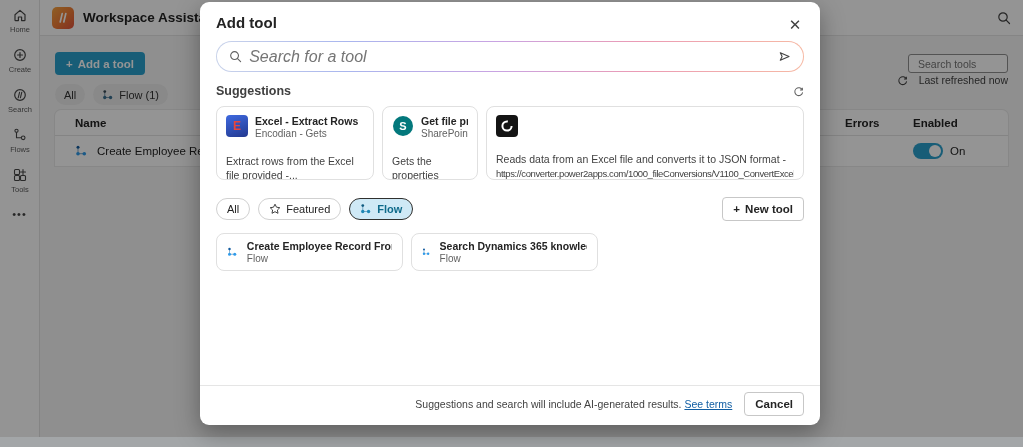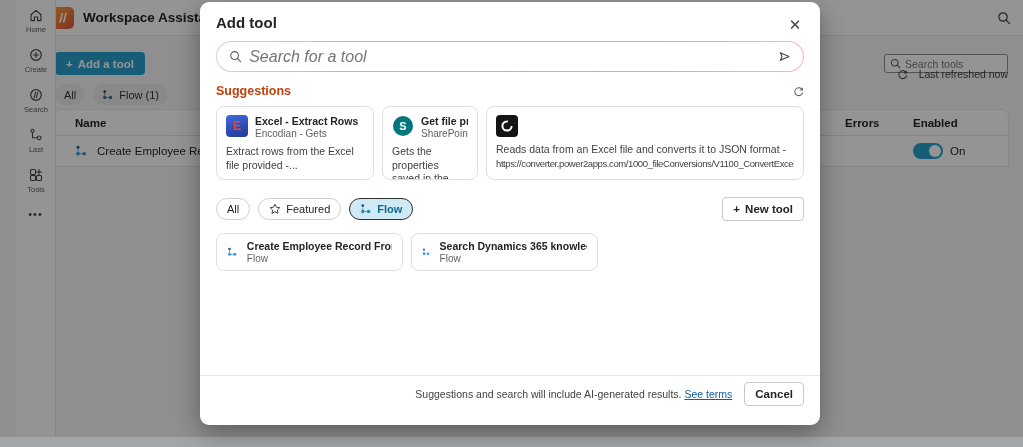--- a/index.html
+++ b/index.html
@@ -1,21 +1,21 @@
 <!DOCTYPE html>
 <html><head>
 <meta charset="utf-8">
 <style>
   * { margin:0; padding:0; box-sizing:border-box; }
   html,body { width:1023px; height:447px; overflow:hidden; }
   body { font-family:"Liberation Sans", sans-serif; background:#fff; position:relative; }
 
   
   #app { position:absolute; inset:0; background:#f7f7f7; z-index:0; }
-  .rail { position:absolute; left:16px; top:0; width:40px; height:447px; background:#fff; border-right:1px solid #e3e3e3; z-index:2; }
+  .rail { position:absolute; left:0; top:0; width:40px; height:447px; background:#fff; border-right:1px solid #e3e3e3; z-index:2; }
   .rail-item { width:40px; padding:7px 0 6px; display:flex; flex-direction:column; align-items:center; gap:2px; cursor:pointer; }
   .rail-item .lbl { font-size:7.5px; color:#5c5c5c; }
   .rail-item svg { display:block; }
   .rail-more { text-align:center; color:#444; font-size:11px; letter-spacing:1px; padding-top:8px; cursor:pointer; }
 
   .topbar { position:absolute; left:40px; top:0; right:0; height:36px; background:#fff; border-bottom:1px solid #e6e6e6; display:flex; align-items:center; }
   .logo-sq { width:22px; height:22px; border-radius:5px; margin-left:12px; background:linear-gradient(135deg,#f7a440 0%,#ef7a35 55%,#e1523d 100%); display:flex; align-items:center; justify-content:center; }
   .app-title { font-size:13.5px; font-weight:bold; color:#242424; margin-left:9px; }
   .title-edit { margin-left:6px; }
   .topbar-search { position:absolute; right:12px; top:11px; }
@@ -25,61 +25,61 @@
   .chips-bg { position:absolute; left:15px; top:48px; display:flex; gap:8px; }
   .chip-bg { height:21px; background:#ececec; border-radius:11px; padding:0 9px; font-size:11px; color:#333; display:flex; align-items:center; gap:5px; cursor:pointer; }
   .table { position:absolute; left:15px; top:74px; right:15px; background:#fff; border-radius:6px 6px 0 0; box-shadow:0 0 0 1px #e8e8e8; }
   .thead { display:flex; align-items:center; height:26px; border-bottom:1px solid #e4e4e4; font-size:11.5px; font-weight:bold; color:#242424; }
   .trow  { display:flex; align-items:center; height:30px; font-size:11.5px; color:#242424; }
   .c-name { flex:1; padding-left:20px; display:flex; align-items:center; gap:9px; }
   .c-err  { width:68px; }
   .c-en   { width:95px; display:flex; align-items:center; gap:7px; }
   .toggle { width:30px; height:16px; border-radius:8px; background:#2aa0cd; position:relative; cursor:pointer; }
   .toggle .knob { position:absolute; right:2px; top:2px; width:12px; height:12px; border-radius:50%; background:#fff; }
-  .search-tools { position:absolute; right:15px; top:18px; width:124px; height:19px; border:1px solid #8f8f8f; border-radius:3px; background:#fff; display:flex; align-items:center; padding:0 5px; gap:4px; }
+  .search-tools { position:absolute; right:15px; top:18px; width:100px; height:19px; border:1px solid #8f8f8f; border-radius:3px; background:#fff; display:flex; padding:0 5px; gap:4px; }
   .search-tools input { border:none; outline:none; width:90px; font-size:10.5px; color:#616161; font-family:inherit; background:transparent; }
-  .refreshed { position:absolute; right:15px; top:32px; font-size:10.5px; color:#424242; display:flex; align-items:center; gap:11px; }
+  .refreshed { position:absolute; right:15px; top:38px; font-size:10.5px; color:#424242; display:flex; align-items:center; gap:11px; }
 
   
   #overlay { position:absolute; inset:0; background:rgba(0,0,0,0.42); z-index:10; }
   #bottom-strip { position:absolute; left:0; top:437px; width:1023px; height:10px; background:#a3a6a8; z-index:15; }
 
   
   #modal { position:absolute; left:200px; top:2px; width:620px; height:423px; background:#fff; border-radius:9px; box-shadow:0 8px 24px rgba(0,0,0,.35); z-index:20; padding:12px 16px 0; }
   .m-title { font-size:15px; font-weight:bold; color:#242424; }
   .m-sub { font-size:11px; color:#424242; margin-top:4px; }
   a.link { color:#115ea3; text-decoration:underline; cursor:pointer; }
   .m-close { position:absolute; right:14px; top:12px; width:22px; height:22px; border:none; background:transparent; font-size:15px; color:#424242; cursor:pointer; line-height:22px; text-align:center; }
   .ai-border { margin-top:10px; border-radius:16px; padding:1.2px; background:linear-gradient(90deg,#c9d3ea 0%,#a9b6ee 22%,#c9a3e2 48%,#eb9bb4 72%,#f6b9a4 100%); }
   .ai-search { height:29px; border-radius:15px; background:#fff; display:flex; align-items:center; padding:0 12px; gap:7px; }
   .ai-search input { flex:1; border:none; outline:none; font-size:16px; color:#616161; font-family:inherit;font-style:italic; }
   .sugg-head { margin-top:12px; display:flex; align-items:center; justify-content:space-between; }
-  .sugg-head h3 { font-size:12.5px; font-weight:bold; color:#c2410c; }
+  .sugg-head h3 { font-size:12.5px; font-weight:bold; color:#404040; }
   .cards { display:flex; gap:8px; margin-top:8px; }
   .card { border:1px solid #e0e0e0; border-radius:8px; padding:8px 9px; height:74px; overflow:hidden; cursor:pointer; background:#fff; }
   .card.c1 { width:158px; } .card.c2 { width:96px; } .card.c3 { width:318px; }
   .card-top { display:flex; gap:7px; align-items:flex-start; }
   .appicon { width:22px; height:22px; border-radius:4px; flex:none; display:flex; align-items:center; justify-content:center; font-weight:bold; }
   .enc { background:linear-gradient(160deg,#3f6ae0,#22388f); color:#e8453c; font-size:12px; }
   .sp  { background:transparent; } .sp .spc { width:20px; height:20px; border-radius:50%; background:#03787c; color:#fff; font-size:11px; font-weight:bold; display:flex; align-items:center; justify-content:center; }
   .p2a { background:#141414; }
   .card-title { font-size:10.5px; font-weight:bold; color:#242424; white-space:nowrap; overflow:hidden; }
   .card-sub { font-size:10px; color:#616161; margin-top:1px; white-space:nowrap; overflow:hidden; }
-  .card-desc { font-size:10.5px; color:#424242; margin-top:6px; line-height:13.5px; }
+  .card-desc { font-size:10.5px; color:#424242; margin-top:16px; line-height:13.5px; }
   .card-desc .url { display:block; font-size:9.5px; letter-spacing:-0.4px; white-space:nowrap; overflow:hidden; }
   .filters { margin-top:17px; display:flex; align-items:center; gap:8px; }
   .chip { height:22px; border:1px solid #d1d1d1; border-radius:11px; background:#fff; padding:0 10px; font-size:11px; color:#242424; display:flex; align-items:center; gap:5px; cursor:pointer; }
   .chip.sel { background:#cfe9f6; border:1.6px solid #30302e; color:#0e6a8a; font-weight:bold; }
   .btn-outline { height:24px; padding:0 10px; border:1px solid #c7c7c7; border-radius:4px; background:#fff; font-size:11.5px; font-weight:bold; color:#242424; display:flex; align-items:center; gap:5px; cursor:pointer; font-family:inherit; }
   .new-tool { margin-left:auto; }
   .results { display:flex; gap:8px; margin-top:12px; }
   .rcard { width:187px; height:38px; border:1px solid #e0e0e0; border-radius:8px; background:#fff; display:flex; align-items:center; gap:9px; padding:0 10px; cursor:pointer; }
   .r-title { font-size:10.5px; font-weight:bold; color:#242424; white-space:nowrap; overflow:hidden; }
   .r-type { font-size:10px; color:#616161; margin-top:1px; }
-  .m-footer { position:absolute; left:0; right:0; bottom:14px; height:36px; border-top:1px solid #e5e5e5; display:flex; align-items:center; justify-content:flex-end; gap:12px; padding:0 16px; border-radius:0 0 9px 9px; }
+  .m-footer { position:absolute; left:0; right:0; bottom:4px; height:36px; border-top:1px solid #e5e5e5; display:flex; align-items:center; justify-content:flex-end; gap:12px; padding:0 16px; border-radius:0 0 9px 9px; }
   .disclaimer { font-size:10.5px; color:#424242; }
 </style>
 </head>
 <body>
 
 <div id="app">
 
   <div class="topbar">
     <div class="logo-sq">
       <svg width="14" height="14" viewBox="0 0 14 14">
@@ -120,21 +120,21 @@
           <path d="M7.6 5.2L6.2 10.8M9.8 5.2L8.4 10.8" stroke="#484848" stroke-width="1.1" stroke-linecap="round"></path>
         </svg>
       <span class="lbl">Search</span>
     </div>
     <div class="rail-item">
       <svg width="16" height="16" viewBox="0 0 16 16">
           <circle cx="4.5" cy="3.8" r="1.6" stroke="#484848" stroke-width="1.1" fill="none"></circle>
           <path d="M4.5 5.4v5.4h5" stroke="#484848" stroke-width="1.1" fill="none"></path>
           <circle cx="11.2" cy="10.8" r="1.8" stroke="#484848" stroke-width="1.1" fill="none"></circle>
         </svg>
-      <span class="lbl">Last</span>
+      <span class="lbl">Flows</span>
     </div>
     <div class="rail-item">
       <svg width="16" height="16" viewBox="0 0 16 16">
           <rect x="2.5" y="2.5" width="5" height="5" rx="1" stroke="#484848" stroke-width="1.1" fill="none"></rect>
           <rect x="2.5" y="8.5" width="5" height="5" rx="1" stroke="#484848" stroke-width="1.1" fill="none"></rect>
           <rect x="8.5" y="8.5" width="5" height="5" rx="1" stroke="#484848" stroke-width="1.1" fill="none"></rect>
           <path d="M11 2.5v5M8.5 5h5" stroke="#484848" stroke-width="1.1" stroke-linecap="round"></path>
         </svg>
       <span class="lbl">Tools</span>
     </div>

